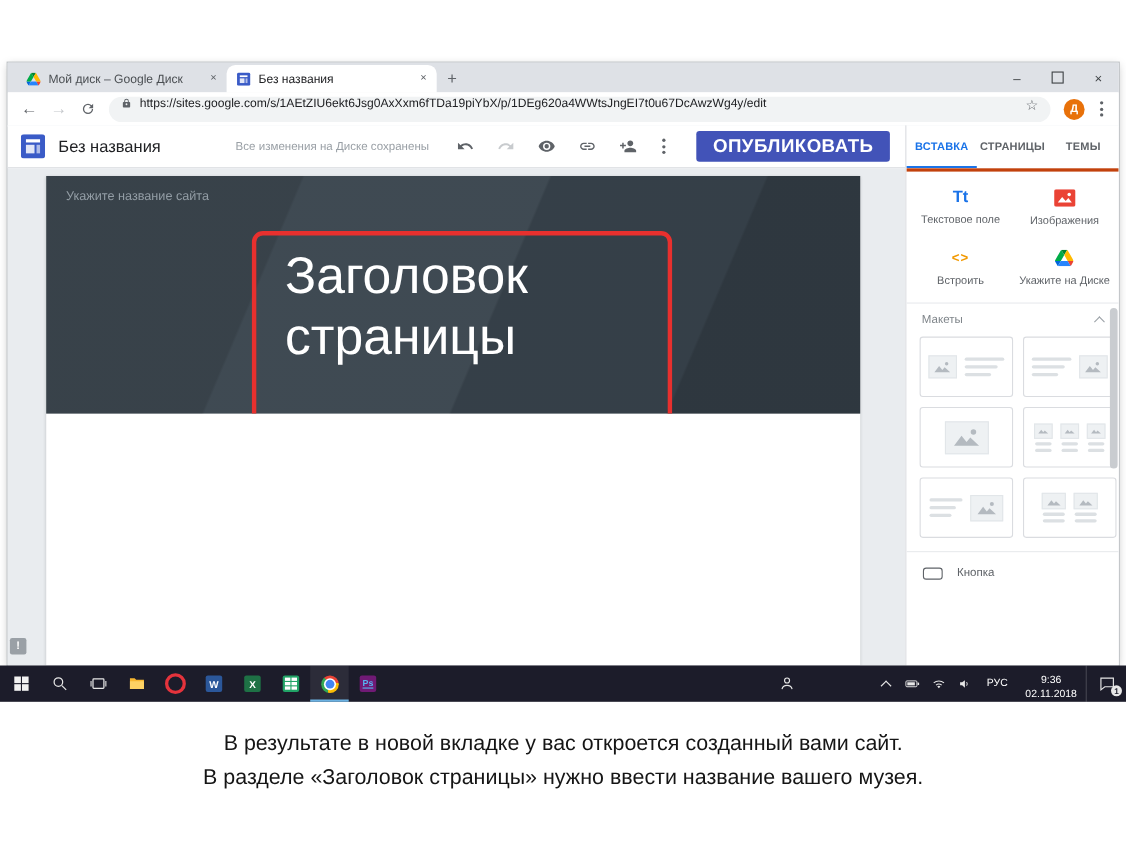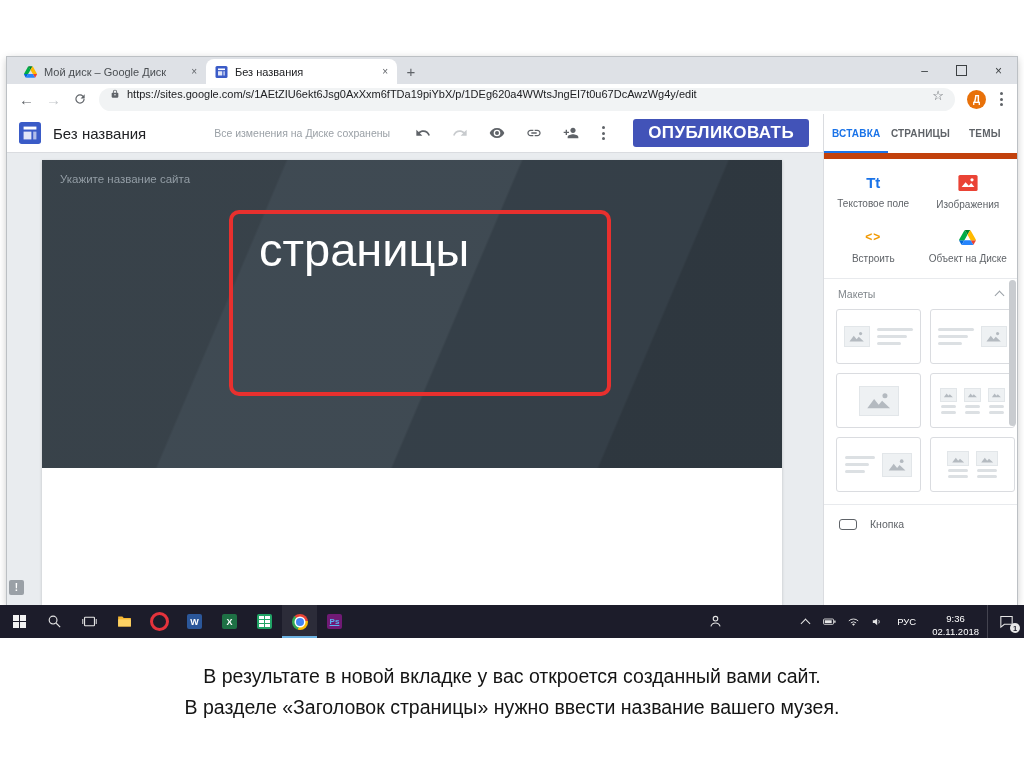--- a/index.html
+++ b/index.html
@@ -46,35 +46,35 @@
   .savestatus{font-size:10.5px;color:#9aa0a6;margin-left:68px;}
   .hicons{margin-left:auto;display:flex;align-items:center;gap:21px;margin-right:26px;}
   .hic svg{width:16px;height:16px;fill:#5f6368;display:block;}
   .hic.disabled svg{fill:#c8cbce;}
   .publish{height:28px;background:#4253b8;color:#fff;font-size:17px;font-weight:700;letter-spacing:.4px;
            display:flex;align-items:center;padding:0 15px;border-radius:3px;margin-right:2px;}
 
   .workspace{position:absolute;top:39px;left:0;width:816px;bottom:0;background:#e9ecef;overflow:hidden;}
   .page{position:absolute;left:35px;top:7px;width:740px;bottom:0;background:#fff;
         box-shadow:0 1px 3px rgba(0,0,0,.18);}
-  .hero{position:relative;height:308px;overflow:hidden;
+  .hero{position:relative;height:216px;overflow:hidden;
         background:linear-gradient(293deg,rgba(0,0,0,.13) 0 21%,rgba(0,0,0,0) 21.3%),
                    linear-gradient(113deg,rgba(0,0,0,.11) 0 28%,rgba(0,0,0,0) 28.3%),
                    linear-gradient(113deg,rgba(255,255,255,.03) 0 55%,rgba(0,0,0,.07) 55.3% 100%),
                    #39444d;}
   .siteph{position:absolute;left:18px;top:13px;font-size:11.5px;color:#939da5;}
   .herotitle{position:absolute;left:217px;top:62px;font-size:47px;line-height:1.2;color:#fff;font-weight:400;}
   .redbox{position:absolute;left:187px;top:50px;width:374px;height:178px;border:4px solid #e8302e;
           border-radius:10px;pointer-events:none;}
   .hint{position:absolute;left:2px;bottom:10px;width:15px;height:15px;border-radius:2px;background:#9aa0a6;
         color:#fff;font-size:10px;font-weight:700;display:flex;align-items:center;justify-content:center;}
 
   .panel{position:absolute;top:0;right:0;bottom:0;width:194px;background:#fff;border-left:1px solid #dadce0;
          overflow:hidden;box-sizing:border-box;}
-  .ptabs{height:39px;display:flex;border-bottom:6px solid #c2410c;}
+  .ptabs{height:39px;display:flex;border-bottom:3px solid #c2410c;}
   .ptab{flex:1;display:flex;align-items:center;justify-content:center;font-size:10px;font-weight:700;
         letter-spacing:.2px;color:#5f6368;}
   .ptab.active{color:#1a73e8;box-shadow:inset 0 -2px 0 #1a73e8;}
   .insgrid{display:grid;grid-template-columns:1fr 1fr;row-gap:20px;padding:16px 2px 14px;}
   .ins{display:flex;flex-direction:column;align-items:center;gap:8px;font-size:10px;color:#5f6368;}
   .insTt{color:#1a73e8;font-weight:700;font-size:15px;line-height:15px;}
   .insEmbed{color:#f29900;font-weight:700;font-size:12px;letter-spacing:1px;line-height:15px;}
   .insimg svg{width:20px;height:16px;display:block;}
   .insdrive svg{width:17px;height:15px;display:block;}
   .pdiv{border-top:1px solid #e8eaed;}
@@ -253,20 +253,21 @@
             </span>
         </div>
         <div class="publish">ОПУБЛИКОВАТЬ</div>
       </div>
 
       <div class="workspace">
         <div class="page">
           <div class="hero">
             <div class="siteph">Укажите название сайта</div>
             <div class="herotitle">
+              <div>Заголовок</div>
               <div>страницы</div>
             </div>
             <div class="redbox"></div>
           </div>
         </div>
         <div class="hint">!</div>
       </div>
 
       <div class="panel">
         <div class="ptabs">
@@ -298,21 +299,21 @@
             <span class="insdrive">
               <svg viewBox="0 0 87.3 78">
                   <path fill="#0066da" d="M6.6 66.85l3.85 6.65c.8 1.4 1.95 2.5 3.3 3.3l13.75-23.8H0c0 1.55.4 3.1 1.2 4.5z"></path>
                   <path fill="#00ac47" d="M43.65 25L29.9 1.2c-1.35.8-2.5 1.9-3.3 3.3L1.2 48.5C.4 49.9 0 51.45 0 53h27.5z"></path>
                   <path fill="#ea4335" d="M73.55 76.8c1.35-.8 2.5-1.9 3.3-3.3l1.6-2.75L86.1 57.5c.8-1.4 1.2-2.95 1.2-4.5H59.8l5.85 11.5z"></path>
                   <path fill="#00832d" d="M43.65 25L57.4 1.2C56.05.4 54.5 0 52.9 0H34.4c-1.6 0-3.15.45-4.5 1.2z"></path>
                   <path fill="#2684fc" d="M59.8 53H27.5L13.75 76.8c1.35.8 2.9 1.2 4.5 1.2h50.8c1.6 0 3.15-.45 4.5-1.2z"></path>
                   <path fill="#ffba00" d="M73.4 26.5l-12.7-22c-.8-1.4-1.95-2.5-3.3-3.3L43.65 25l16.15 28h27.45c0-1.55-.4-3.1-1.2-4.5z"></path>
                 </svg>
             </span>
-            <span>Объект на Диске</span>
+            <span>Укажите на Диске</span>
           </div>
         </div>
 
         <div class="pdiv"></div>
 
         <div class="layhead">
           <span>Макеты</span>
           <span class="chevup"></span>
         </div>
 

